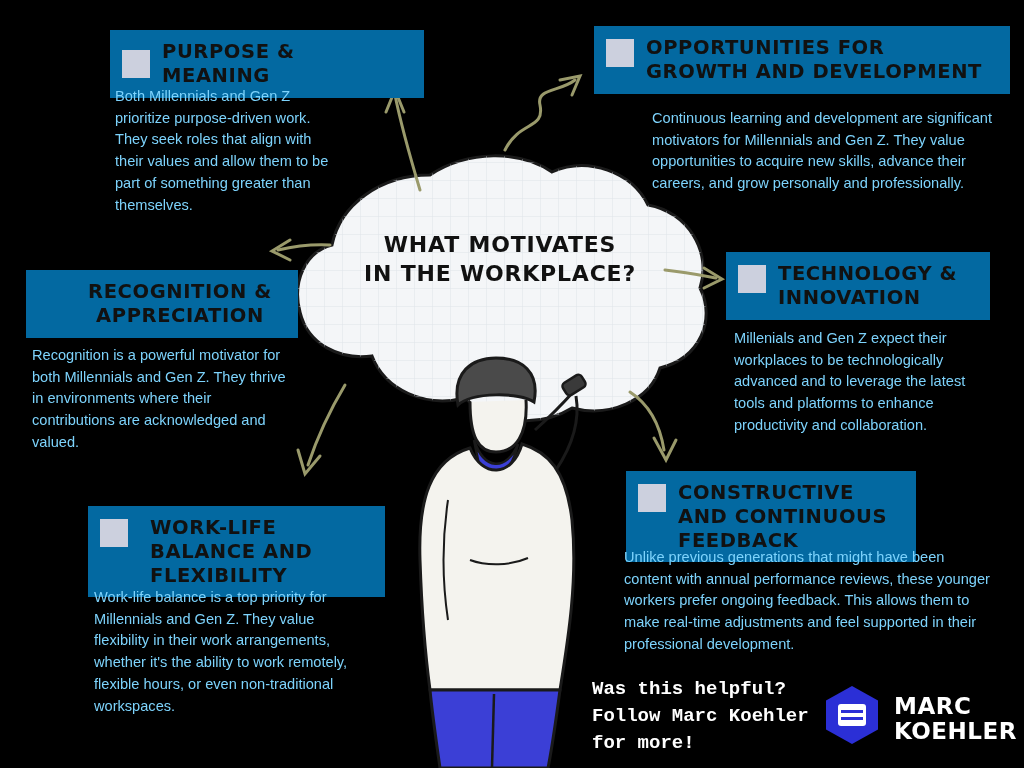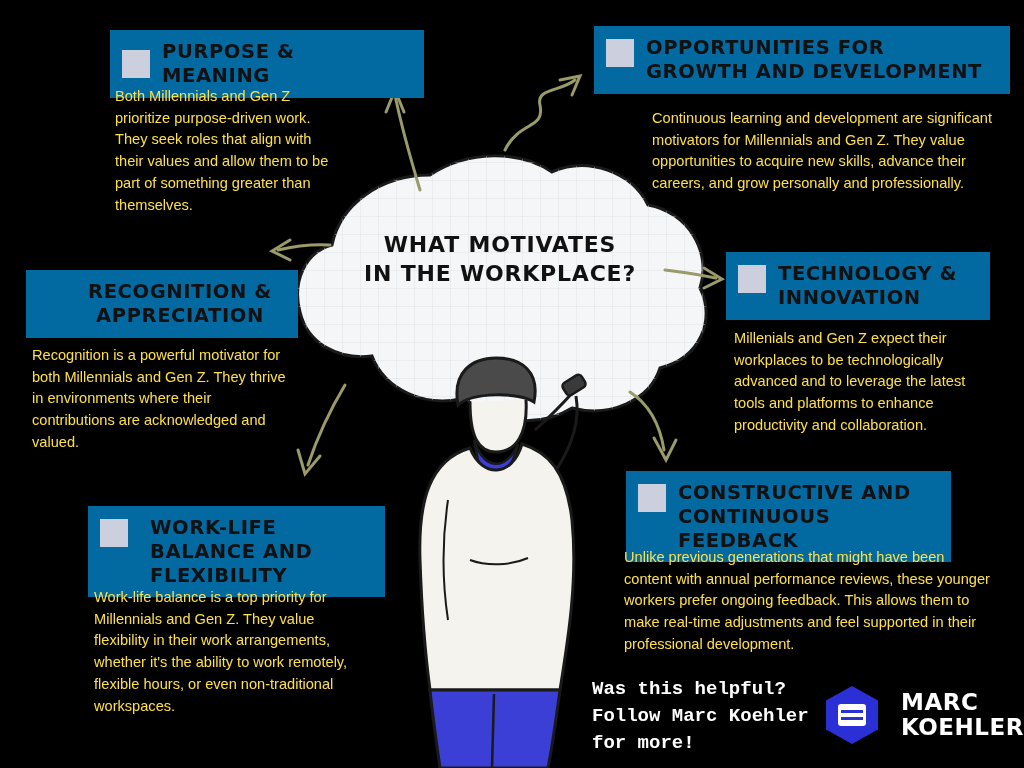--- a/index.html
+++ b/index.html
@@ -36,21 +36,21 @@
     font-weight: 700;
     font-size: 19.5px;
     letter-spacing: 0.6px;
     text-transform: uppercase;
     line-height: 1.22;
   }
 
   
   .body {
     position: absolute;
-    color: #fde047;
+    color: #7dd3fc;
     font-size: 14.6px;
     line-height: 1.49;
     font-family: "Liberation Sans", sans-serif;
   }
   #cloudTitle {
     position: absolute;
     left: 355px; top: 230px;
     width: 290px;
     text-align: center;
     color: #111;
@@ -69,21 +69,21 @@
     width: 250px;
     color: #fff;
     font-family: Liberation Mono, monospace;
     font-weight: 700;
     font-size: 19px;
     line-height: 1.42;
   }
   #logo {
     position: absolute;
     left: 826px; top: 686px;
-    display: flex; align-items: center; gap: 23px;
+    display: flex; align-items: flex-end; gap: 16px;
   }
   #logo .badge {
     width: 52px; height: 58px;
     background: #2b2fd6;
     position: relative;
     clip-path: polygon(50% 0%, 100% 25%, 100% 75%, 50% 100%, 0% 75%, 0% 25%);
     display: flex; align-items: center; justify-content: center;
   }
   #logo .badge .inner {
     width: 28px; height: 22px;
@@ -224,21 +224,21 @@
     <span class="ttl">TECHNOLOGY &amp; INNOVATION</span>
   </div>
   <div class="body" style="left:734px; top:328px; width:258px;">Millenials and Gen Z expect their workplaces to be technologically advanced and to leverage the latest tools and platforms to enhance productivity and collaboration.</div>
 
   <div class="chip" style="left:88px; top:506px; width:297px; align-items:flex-start;gap:22px;">
     <span class="sq" style="margin-top:3px;"></span>
     <span class="ttl">WORK-LIFE BALANCE AND FLEXIBILITY</span>
   </div>
   <div class="body" style="left:94px; top:587px; width:272px;">Work-life balance is a top priority for Millennials and Gen Z. They value flexibility in their work arrangements, whether it's the ability to work remotely, flexible hours, or even non-traditional workspaces.</div>
 
-  <div class="chip" style="left:626px; top:471px; width:325px; align-items:flex-start;">
+  <div class="chip" style="left:626px; top:471px; width:290px; align-items:flex-start;">
     <span class="sq" style="margin-top:3px;"></span>
     <span class="ttl">CONSTRUCTIVE AND CONTINUOUS FEEDBACK</span>
   </div>
   <div class="body" style="left:624px; top:547px; width:368px;">Unlike previous generations that might have been content with annual performance reviews, these younger workers prefer ongoing feedback. This allows them to make real-time adjustments and feel supported in their professional development.</div>
 
   <div id="footer-cta">Was this helpful? Follow Marc Koehler for more!</div>
 
   <div id="logo">
     <span class="badge">
       <span class="inner"></span>

